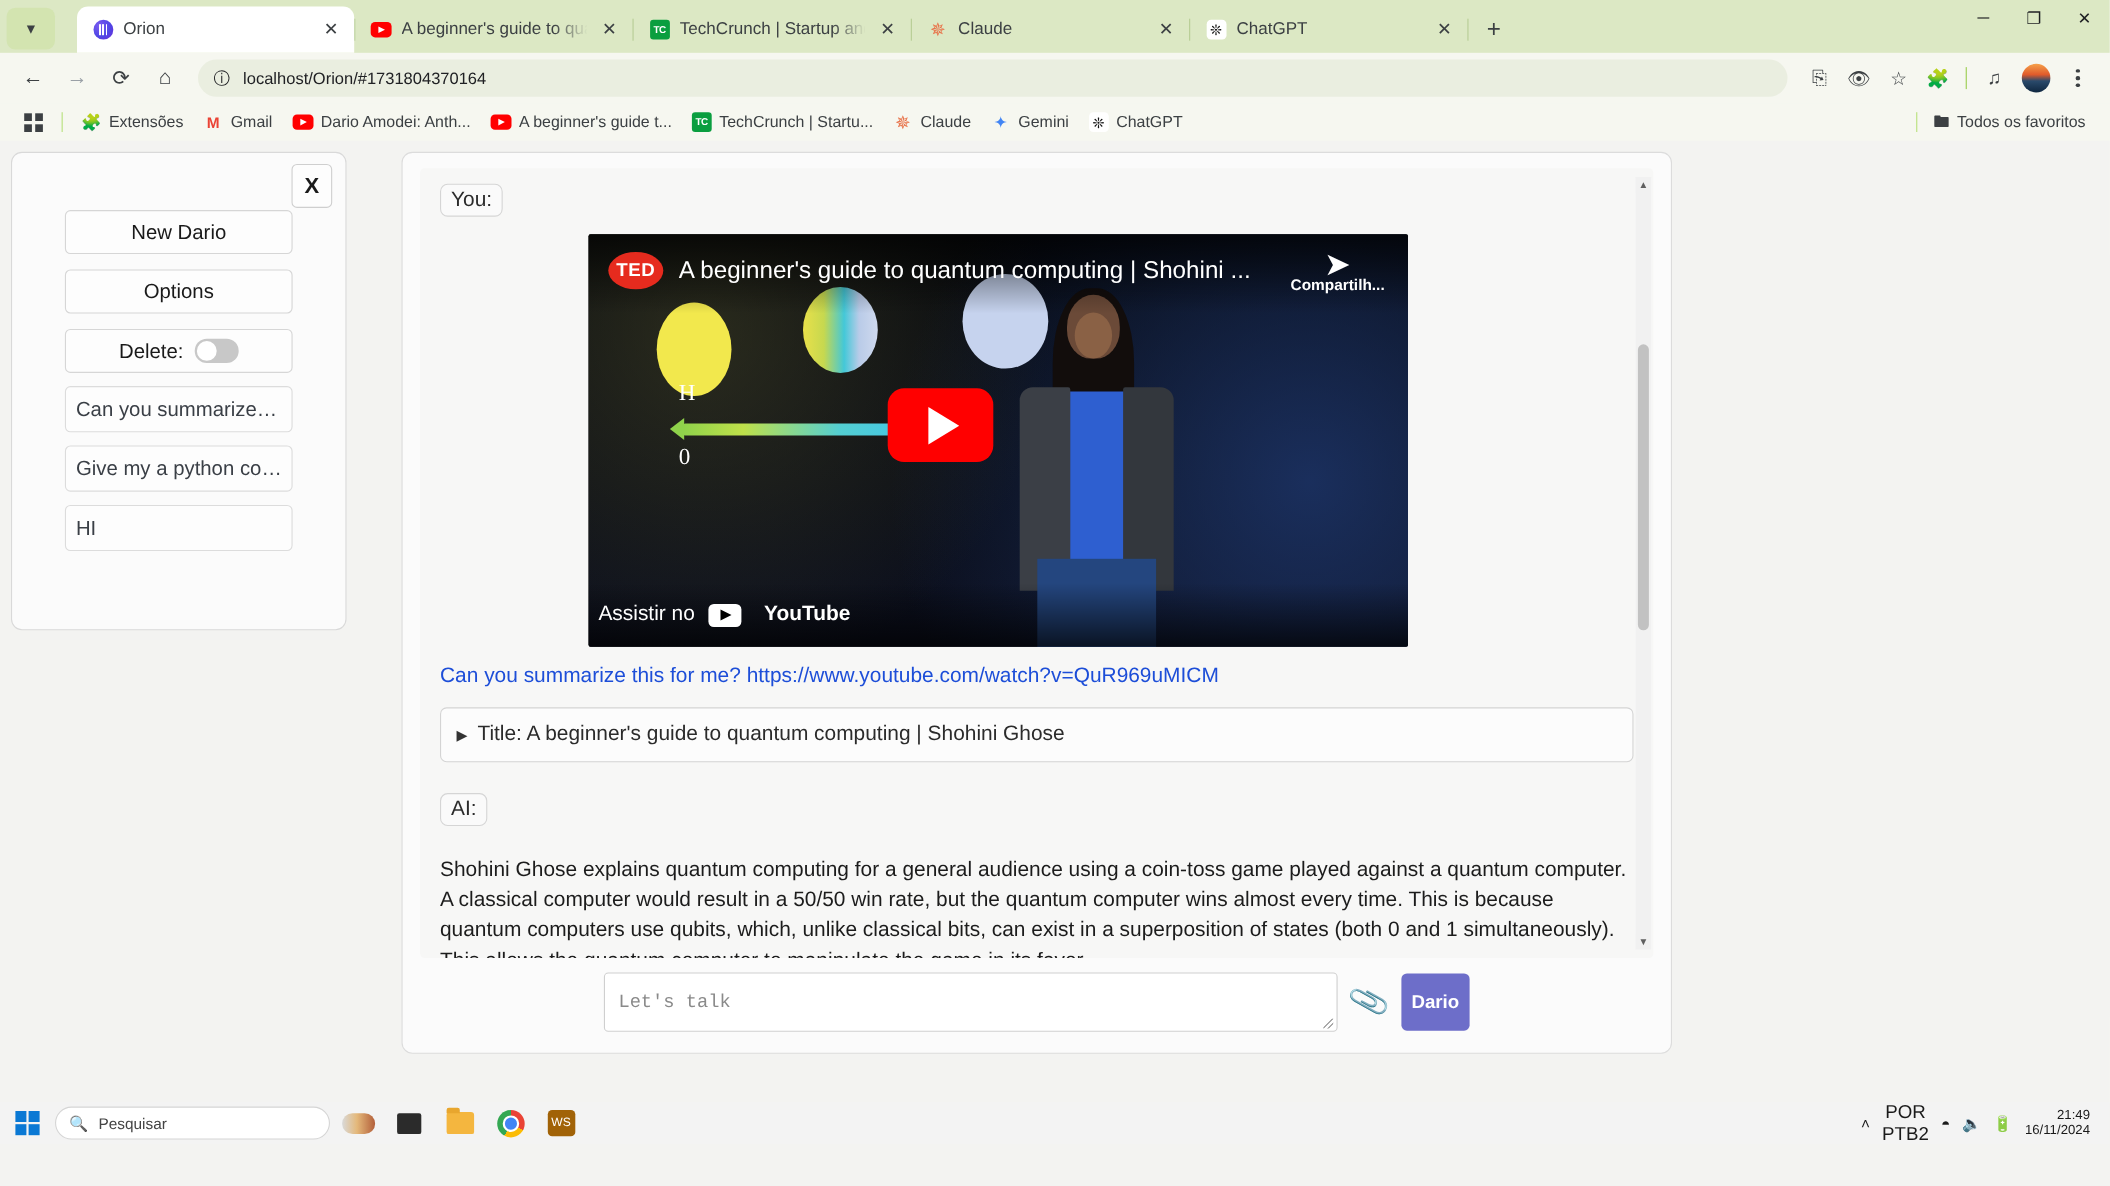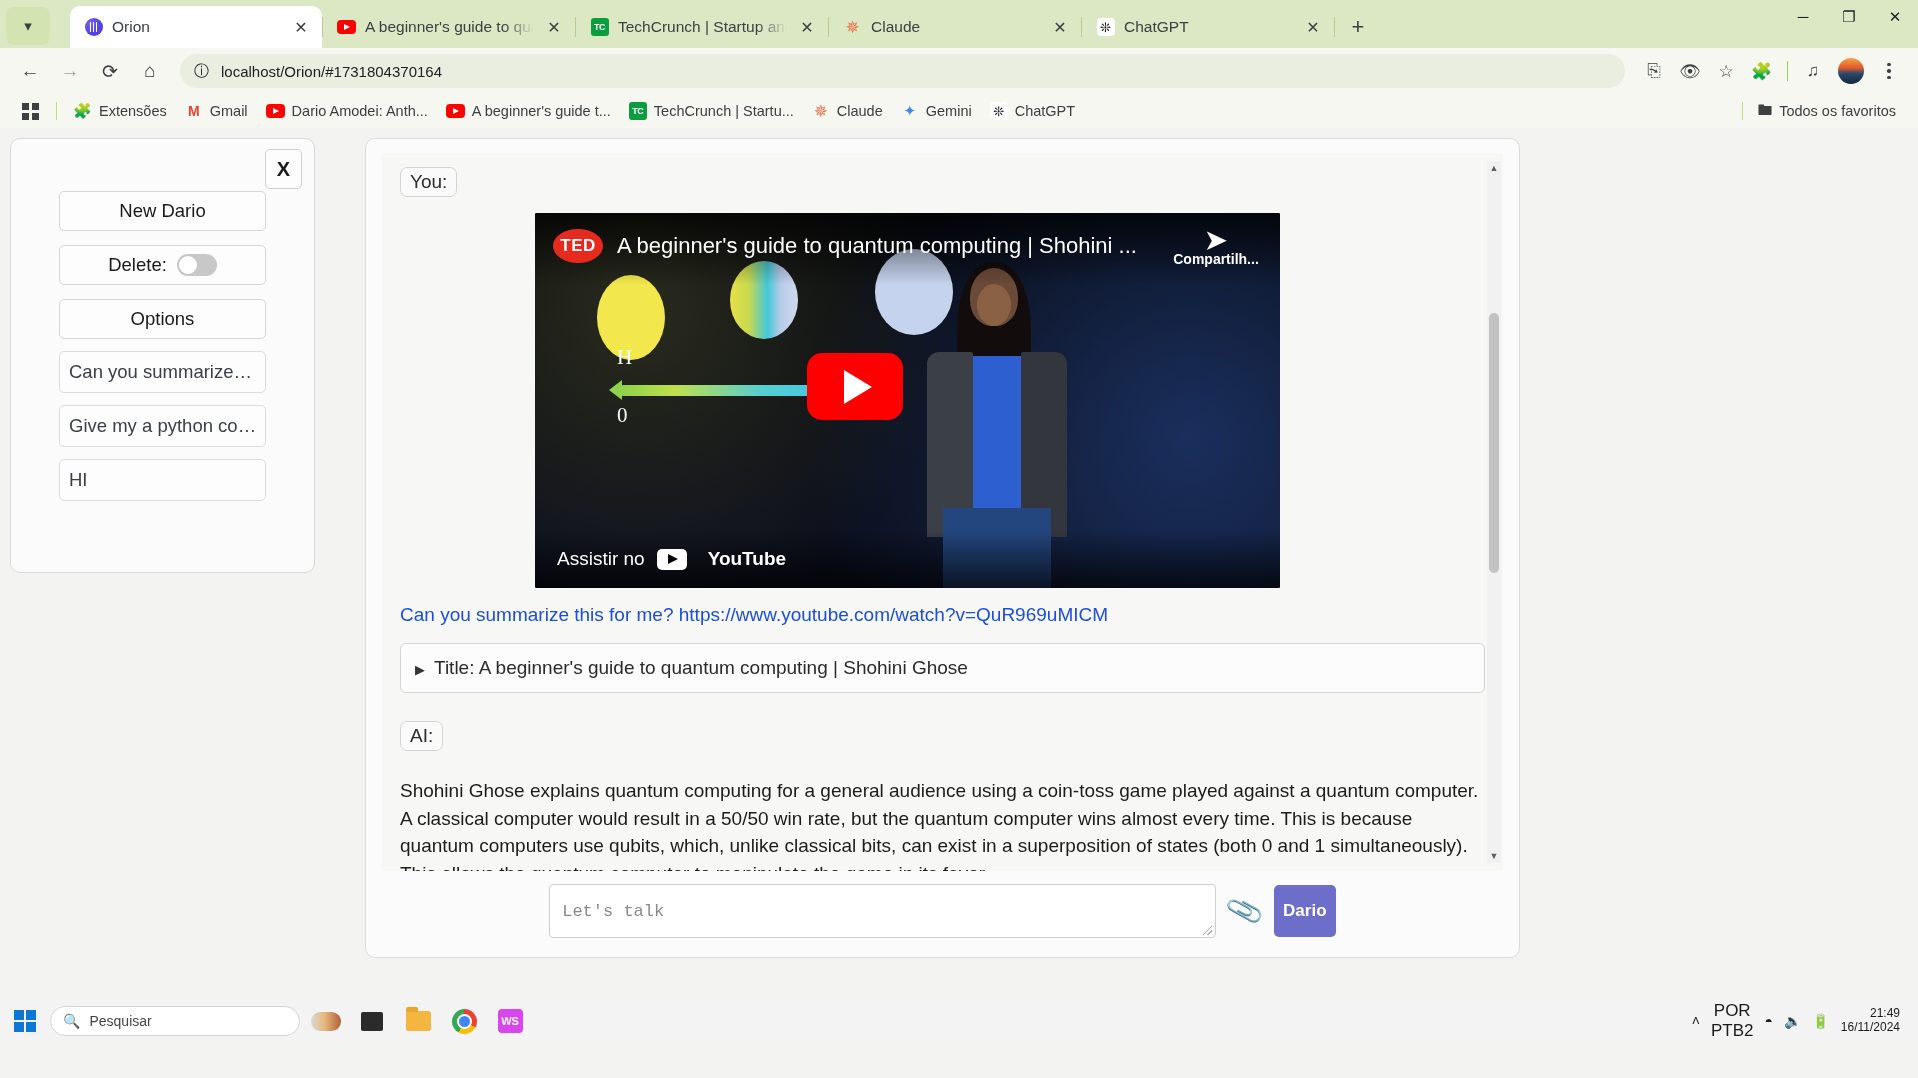--- a/index.html
+++ b/index.html
@@ -153,21 +153,21 @@
   .sp-jacketR { position:absolute; left:106px; top:84px; width:46px; height:185px; background:#33373d; border-radius:2px 12px 0 0; }
   .sp-jeans { position:absolute; left:28px; top:240px; width:108px; height:90px; background:#24467f; }
   .play-btn { position: absolute; left: 272px; top: 140px; width: 96px; height: 67px; background: #ff0000; border-radius: 15px; display:flex; align-items:center; justify-content:center; }
   .play-btn::after { content:""; border-left: 28px solid #fff; border-top: 17px solid transparent; border-bottom: 17px solid transparent; margin-left: 6px; }
   .v-top { position: absolute; left: 0; top: 0; right: 0; height: 72px; display: flex; align-items: flex-start; padding: 16px 18px 0 18px; gap: 14px;
     background: linear-gradient(180deg, rgba(0,0,0,0.72) 0%, rgba(0,0,0,0) 100%); }
   .ted { width: 50px; height: 34px; border-radius: 50%; background: #e62b1e; color: #fff; font-weight: bold; font-size: 17px; display: flex; align-items: center; justify-content: center; letter-spacing: 0.5px; flex: none; }
   .v-title { color: #fff; font-size: 22px; line-height: 34px; flex: 1; white-space: nowrap; overflow: hidden; }
   .v-share { color: #fff; text-align: center; font-size: 14px; font-weight: bold; width: 92px; flex: none; }
   .v-share .arw { font-size: 26px; display: block; line-height: 22px; }
-  .v-bottom { position: absolute; left: 0; right: 0; bottom: 0; height: 58px; display: flex; align-items: center; padding: 0 22px; gap: 12px;
+  .v-bottom { position: absolute; left: 0; right: 0; bottom: 0; height: 58px; display: flex; align-items: center; padding: 0 9px; gap: 12px;
     background: linear-gradient(0deg, rgba(0,0,0,0.72) 0%, rgba(0,0,0,0) 100%); }
   .v-watch { color: #fff; font-size: 19px; }
   .yt-logo { display: flex; align-items: center; gap: 21px; color: #fff; font-size: 19px; font-weight: bold; }
   .yt-badge { width: 30px; height: 21px; background: #fff; border-radius: 5px; position: relative; }
   .yt-badge::after { content:""; position: absolute; left: 11px; top: 5.5px; border-left: 10px solid #000; border-top: 5.5px solid transparent; border-bottom: 5.5px solid transparent; }
 
   .usertext { font-size: 19px; color: #1d4ed8; margin: 14px 0 0 0; line-height: 1.4; }
   .details {
     margin-top: 14px; border: 1px solid #d4d4d4; border-radius: 6px; background: #fcfcfc;
     padding: 13px 14px; font-size: 19px; color: #2b2b2b; display: flex; gap: 9px; align-items: baseline;
@@ -205,21 +205,21 @@
   .tb-search { width: 250px; height: 30px; background: #ffffff; border: 1px solid #d5d5d5; border-radius: 16px;
     display: flex; align-items: center; gap: 9px; padding: 0 12px; font-size: 14px; color: #444; }
   .tb-app { width: 40px; height: 34px; display: flex; align-items: center; justify-content: center; }
   .ic-copilot { width: 30px; height: 19px; border-radius: 10px; background: linear-gradient(90deg,#d9d9d9 0%,#e4b87a 45%,#b35f3a 100%); }
   .ic-files { width: 25px; height: 20px; background: #f4b63f; border-radius: 3px 3px 2px 2px; position: relative; }
   .ic-files::before { content:""; position:absolute; left:0; top:-4px; width: 12px; height: 5px; background:#e8a62e; border-radius: 2px 2px 0 0; }
   .ic-termi { width: 22px; height: 19px; background: #2b2b2b; border-radius: 2px; }
   .ic-chrome { width: 25px; height: 25px; border-radius: 50%;
     background: conic-gradient(#ea4335 0 33%, #fbbc05 33% 58%, #34a853 58% 100%); position: relative; }
   .ic-chrome::after { content:""; position: absolute; left: 7px; top: 7px; width: 11px; height: 11px; border-radius: 50%; background: #4285f4; border: 2px solid #fff; box-sizing: content-box; margin: -2px; }
-  .ic-ws { width: 25px; height: 24px; background: #d946ef; border-radius: 4px; color: #fff; font-size: 11px; font-weight: bold; display:flex; align-items:center; justify-content:center; }
+  .ic-ws { width: 25px; height: 24px; background: #a16207; border-radius: 4px; color: #fff; font-size: 11px; font-weight: normal; display:flex; align-items:center; justify-content:center; }
   .tray { margin-left: auto; display: flex; align-items: center; gap: 11px; padding-right: 12px; font-size: 12px; color: #1a1a1a; }
   .tray-icon { display: flex; align-items: center; justify-content: center; font-size: 14px; color: #1a1a1a; }
   .lang { line-height: 1.15; text-align: center; font-size: 17px; }
   .clock { line-height: 1.15; text-align: right; font-size: 12px; }
 </style>
 </head>
 <body>
 
 <div class="browser">
 
@@ -362,25 +362,25 @@
         <span>Todos os favoritos</span>
       </div>
     </div>
   </div>
 
   <div class="page">
 
     <div class="sidebar">
       <div class="close-x">X</div>
       <div class="side-btn first">New Dario</div>
+      <div class="side-btn">Options</div>
       <div class="side-btn toggle-row">
         <span>Delete:</span>
         <span class="toggle"></span>
       </div>
-      <div class="side-btn">Options</div>
       <div class="hist-btn">Can you summarize…</div>
       <div class="hist-btn">Give my a python co…</div>
       <div class="hist-btn">HI</div>
     </div>
 
     <div class="chatcard">
       <div class="chatscroll">
 
         <div class="bubble-tag">You:</div>
 

